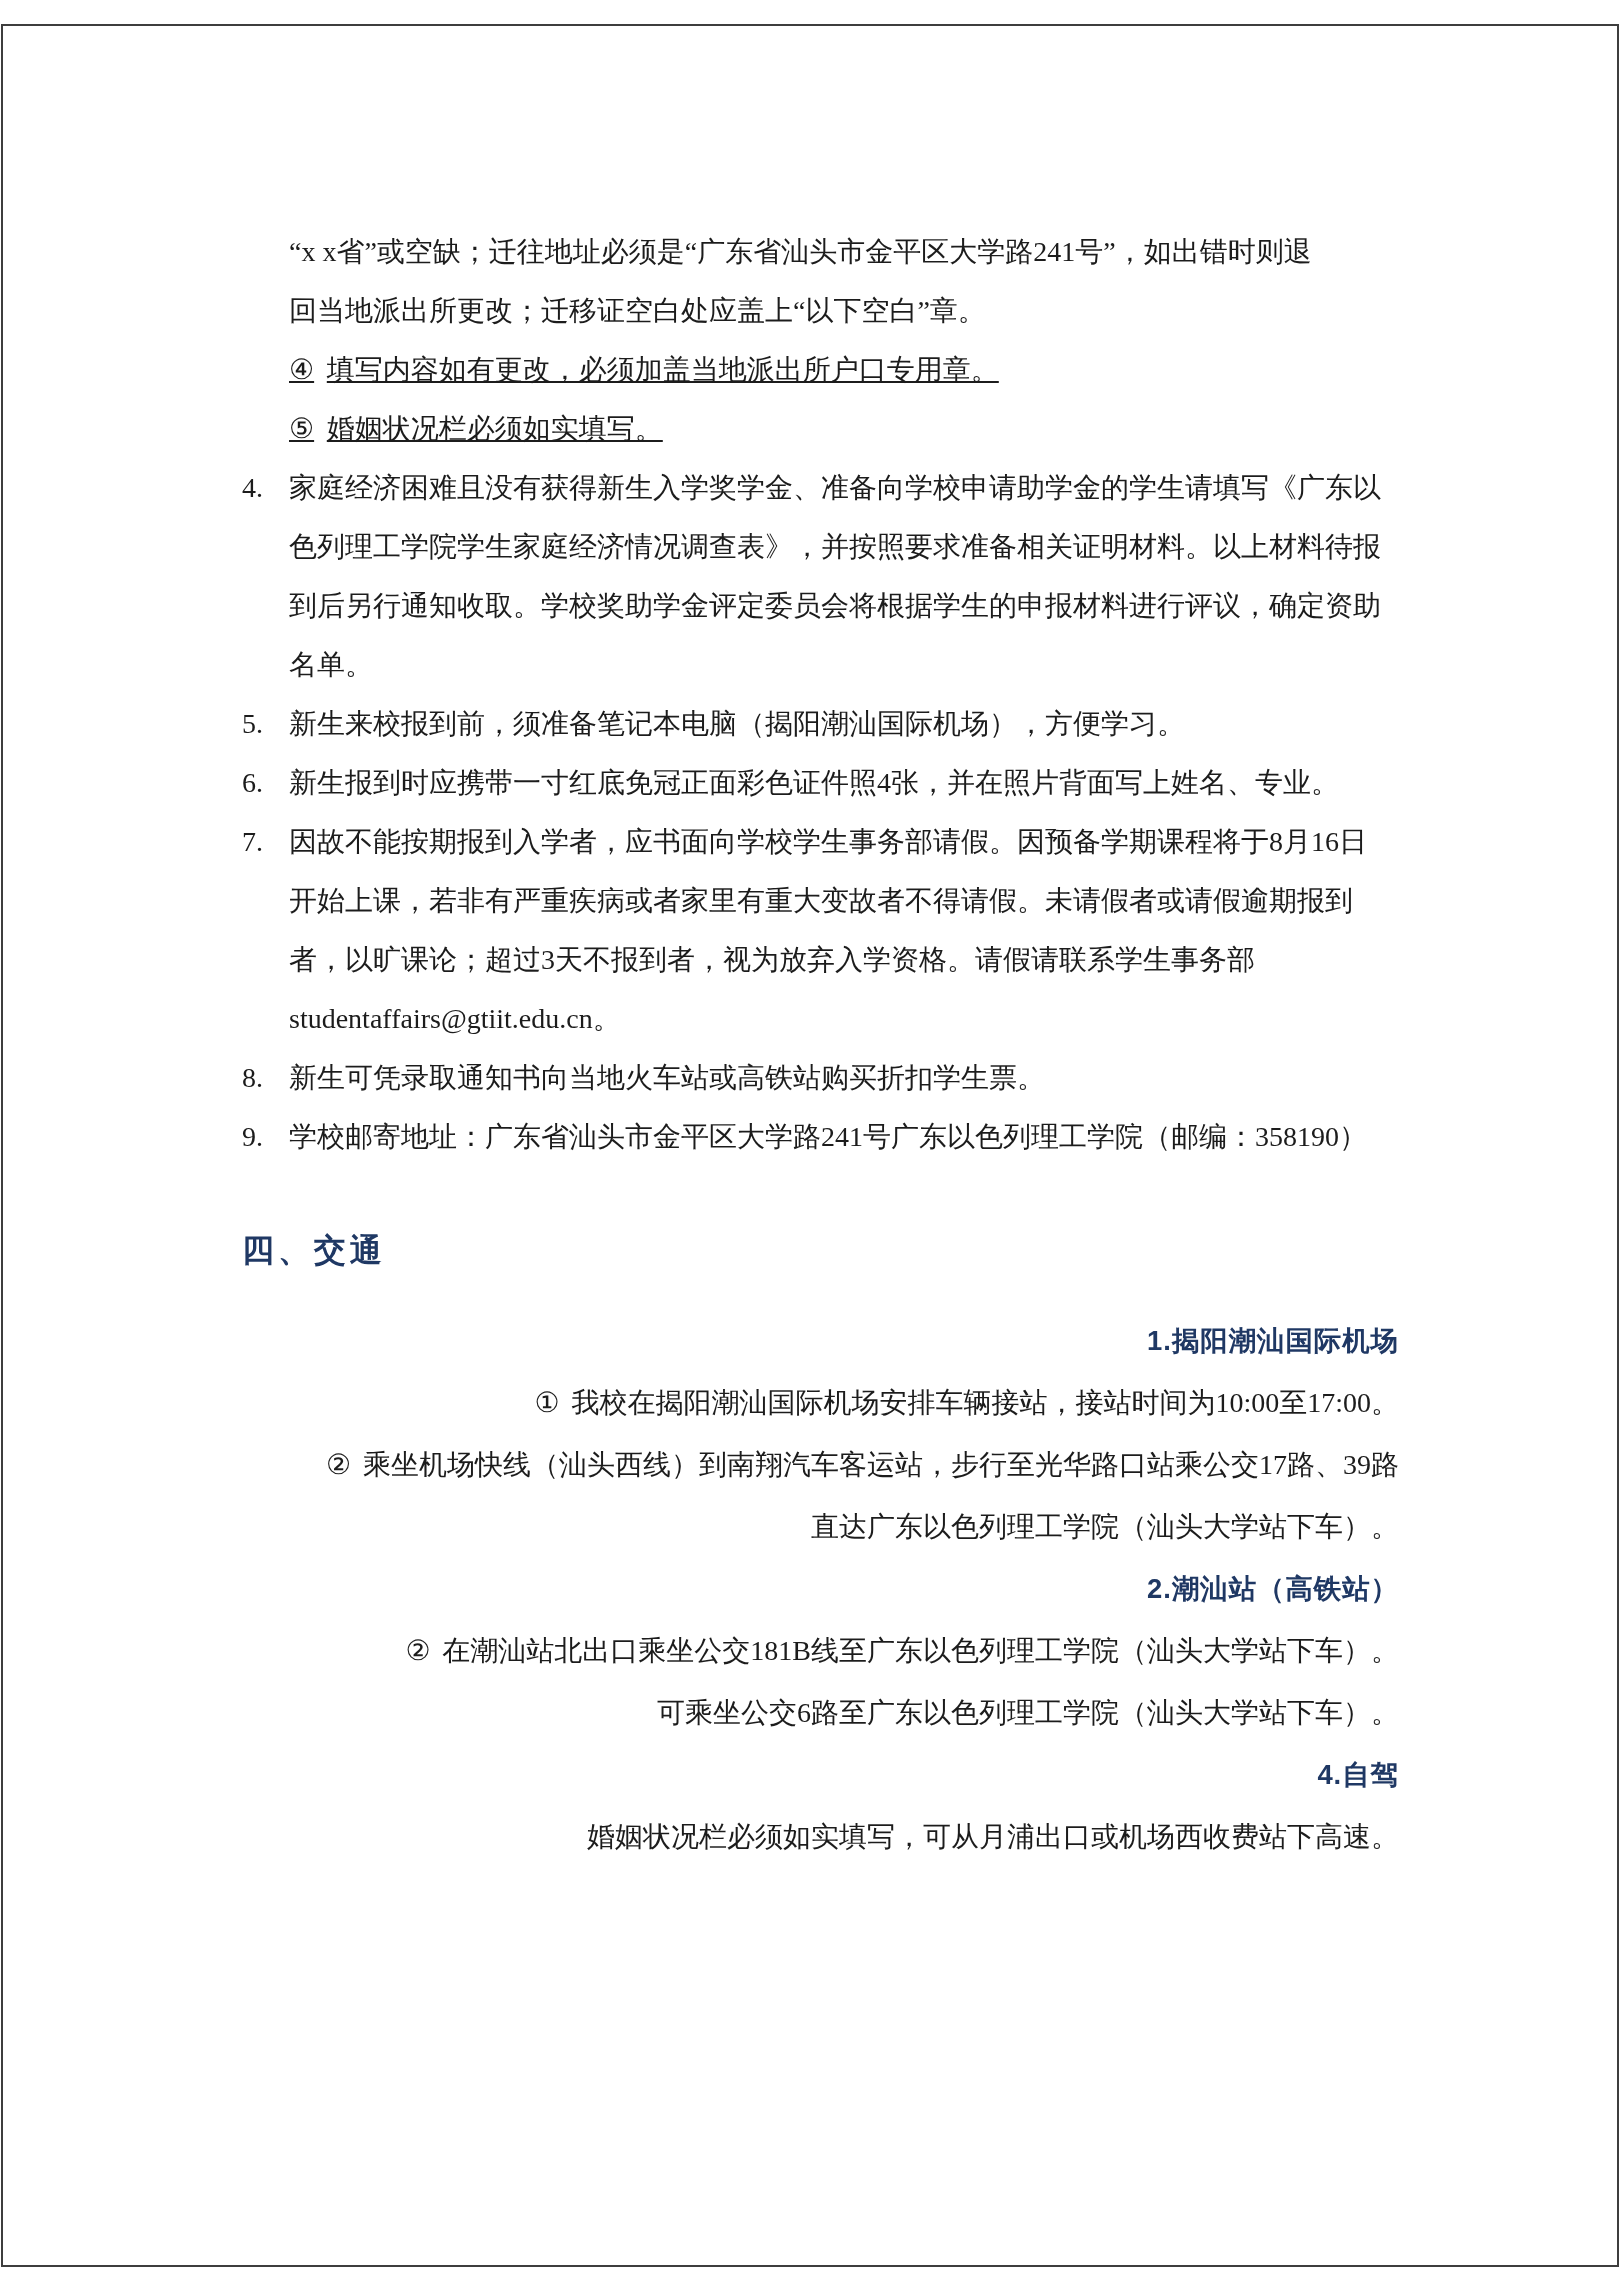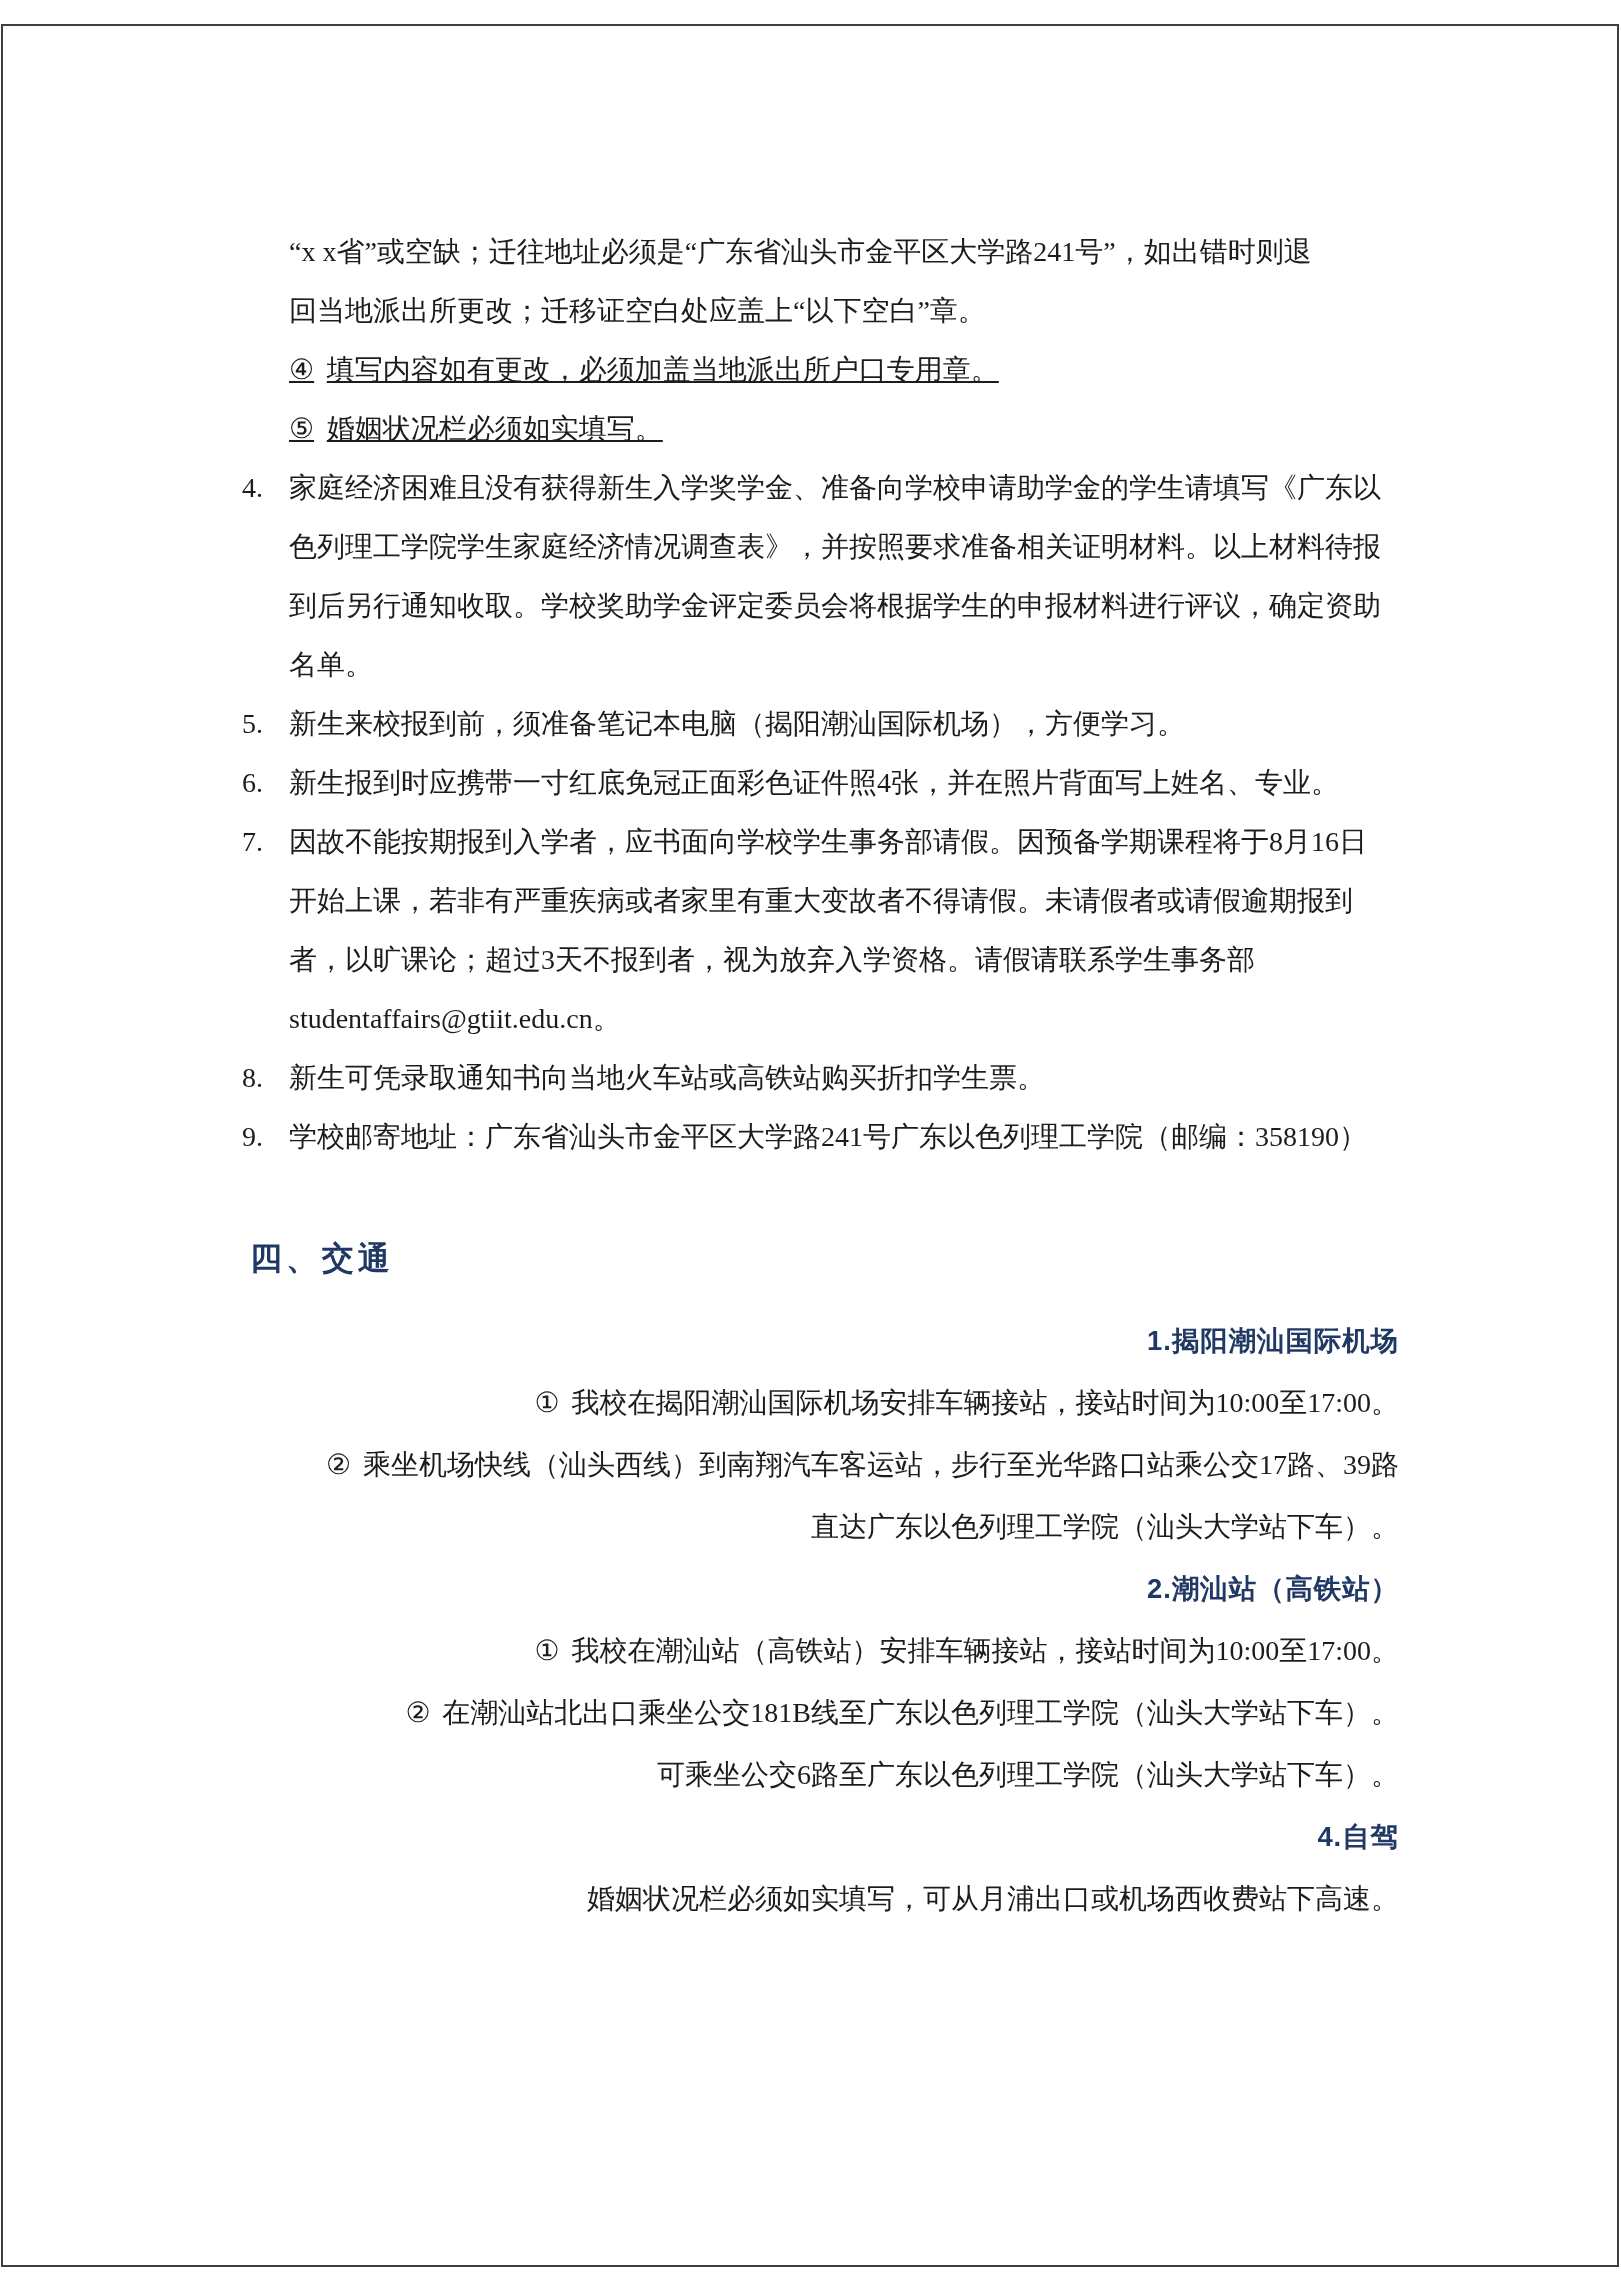--- a/index.html
+++ b/index.html
@@ -40,21 +40,21 @@
   }
   .notes .cont { padding-left: 47px; }
   .notes .circled { padding-left: 47px; text-decoration: underline; }
   .notes .circled .marker { margin-right: 12.7px; }
   .notes .numbered .marker { display: inline-block; width: 47px; }
   
   .section-heading {
     position: absolute;
     left: 242px;
     top: 1231px;
-    margin: 8px;
+    margin: 0;
     font-family: "Liberation Sans", "DejaVu Sans", sans-serif;
     font-weight: bold;
     font-size: 32px;
     line-height: 39px;
     letter-spacing: 3.9px;
     color: #1f3864;
   }
   
   .transport {
     position: absolute;
@@ -106,19 +106,18 @@
   </div>
 
 <h2 class="section-heading">四、交通</h2>
 
 <div class="transport" id="transport">
     <div class="row sub"><span class="marker">1.</span><span class="text">揭阳潮汕国际机场</span></div>
     <div class="row circ"><span class="marker">①</span><span class="text">我校在揭阳潮汕国际机场安排车辆接站，接站时间为10:00至17:00。</span></div>
     <div class="row circ"><span class="marker">②</span><span class="text">乘坐机场快线（汕头西线）到南翔汽车客运站，步行至光华路口站乘公交17路、39路</span></div>
     <div class="row circ-cont"><span class="text">直达广东以色列理工学院（汕头大学站下车）。</span></div>
     <div class="row sub"><span class="marker">2.</span><span class="text">潮汕站（高铁站）</span></div>
-    <div class="row circ"><span class="marker">①</span><span class="text">我校在潮汕站（高铁站）安排车辆接站，接站时间为10:00至17:00。</span></div>
     <div class="row circ"><span class="marker">②</span><span class="text">在潮汕站北出口乘坐公交181B线至广东以色列理工学院（汕头大学站下车）。</span></div>
     <div class="row plain"><span class="text">可乘坐公交6路至广东以色列理工学院（汕头大学站下车）。</span></div>
     <div class="row sub"><span class="marker">4.</span><span class="text">自驾</span></div>
     <div class="row plain"><span class="text">婚姻状况栏必须如实填写，可从月浦出口或机场西收费站下高速。</span></div>
   </div>
 
 
 </body></html>

